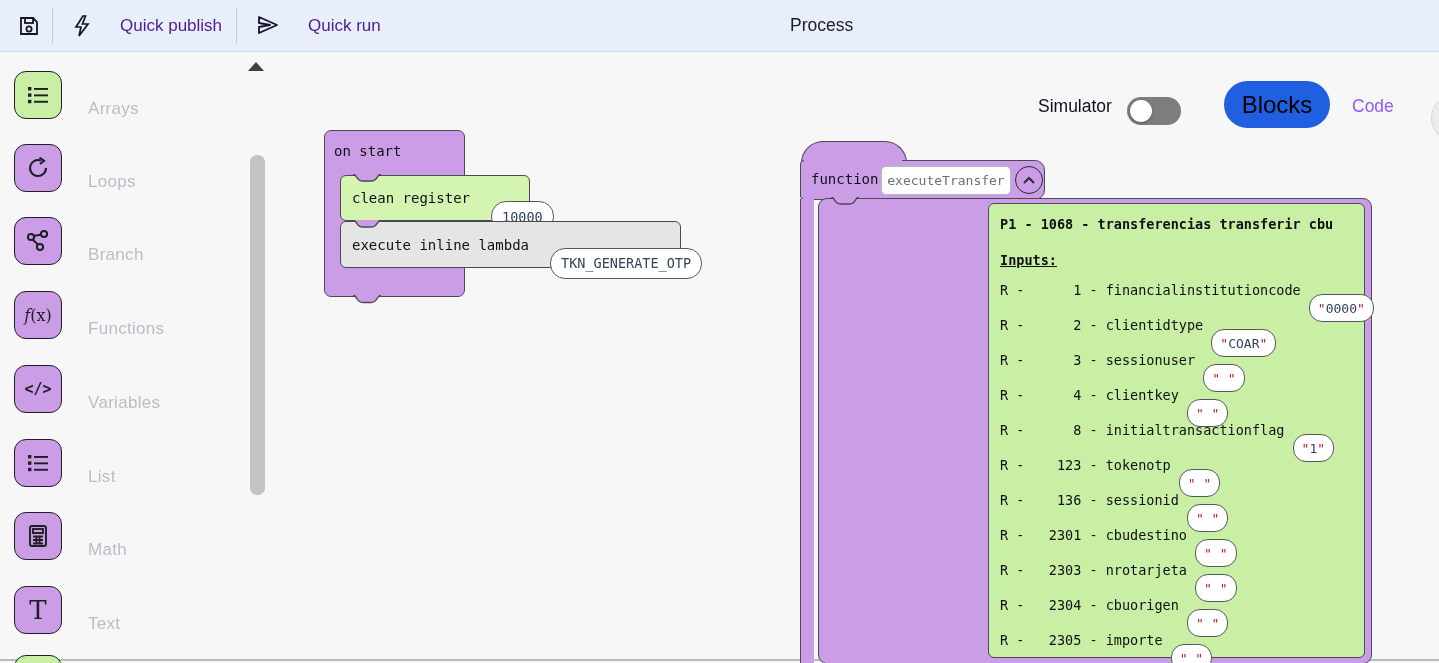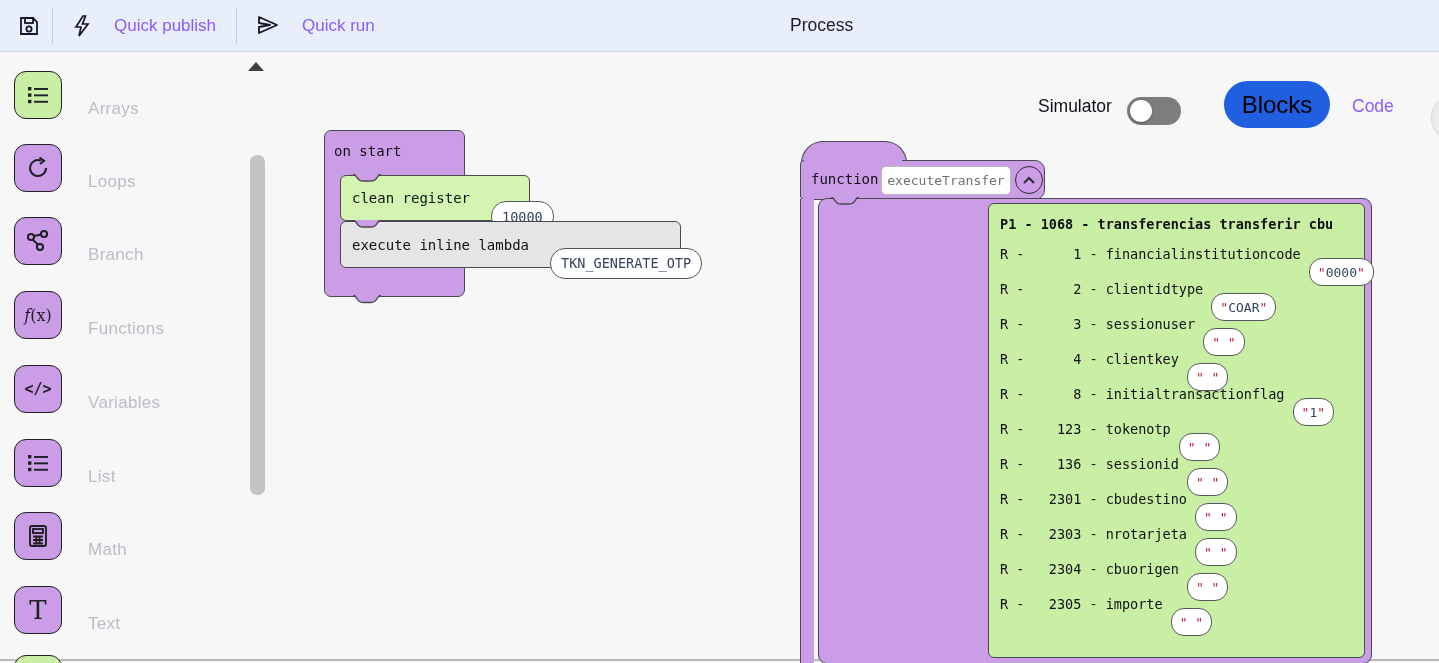--- a/index.html
+++ b/index.html
@@ -3,22 +3,22 @@
 <meta charset="utf-8">
 <style>
   html,body{margin:0;padding:0;}
   body{width:1439px;height:663px;overflow:hidden;background:#f7f7f8;
        font-family:"Liberation Sans",sans-serif;position:relative;}
   .screen{position:absolute;inset:0;width:1439px;height:663px;overflow:hidden;}
 
   
   .topbar{position:absolute;left:0;top:0;width:1439px;height:51px;background:#e9eefb;
           border-bottom:1px solid #d4daea;z-index:5;}
-  .tb-item{position:absolute;top:0;height:51px;display:flex;align-items:center;gap:22px;
-           color:#8b5cf6;font-size:17px;cursor:pointer;}
+  .tb-item{position:absolute;top:0;height:51px;display:flex;align-items:center;gap:28px;
+           color:#4c1d95;font-size:17px;cursor:pointer;}
   .tb-divider{position:absolute;top:8px;width:1px;height:36px;background:#c5cbde;}
   .tb-title{position:absolute;left:790px;top:0;height:51px;display:flex;align-items:center;
             font-size:17.5px;color:#1c1c30;}
 
   
   .cat{position:absolute;left:14px;display:flex;align-items:flex-end;gap:26px;cursor:pointer;}
   .cat-icon{width:48px;height:48px;border-radius:12px;border:1.6px solid #1f1f25;
             display:flex;align-items:center;justify-content:center;box-sizing:border-box;}
   .cat-label{font-size:17px;color:#b9bdc7;letter-spacing:.3px;}
   .purple-bg{background:#cb9de7;}
@@ -263,20 +263,21 @@
   </div>
 
   <div class="fn-wall"></div>
   <div class="blk purple fn-body"></div>
   <svg class="notch" style="left:830px;top:197px;" width="30" height="8" viewBox="0 0 30 8">
     <path d="M1 0 C5 0 4 7 11 7 L19 7 C26 7 25 0 29 0" fill="#cb9de7" stroke="#4a4a52" stroke-width="1.4"></path>
   </svg>
 
   <div class="blk comment">
     <div class="cm-title">P1 - 1068 - transferencias transferir cbu</div>
+    <div class="cm-inputs">Inputs:</div>
     <div style="margin-top:4px;">
         <div class="input-row">
           <span class="row-text">R -      1 - financialinstitutioncode </span>
           <span class="pill"><span class="q">"</span><span>0000</span><span class="q">"</span></span>
         </div>
         <div class="input-row">
           <span class="row-text">R -      2 - clientidtype </span>
           <span class="pill"><span class="q">"</span><span>COAR</span><span class="q">"</span></span>
         </div>
         <div class="input-row">

